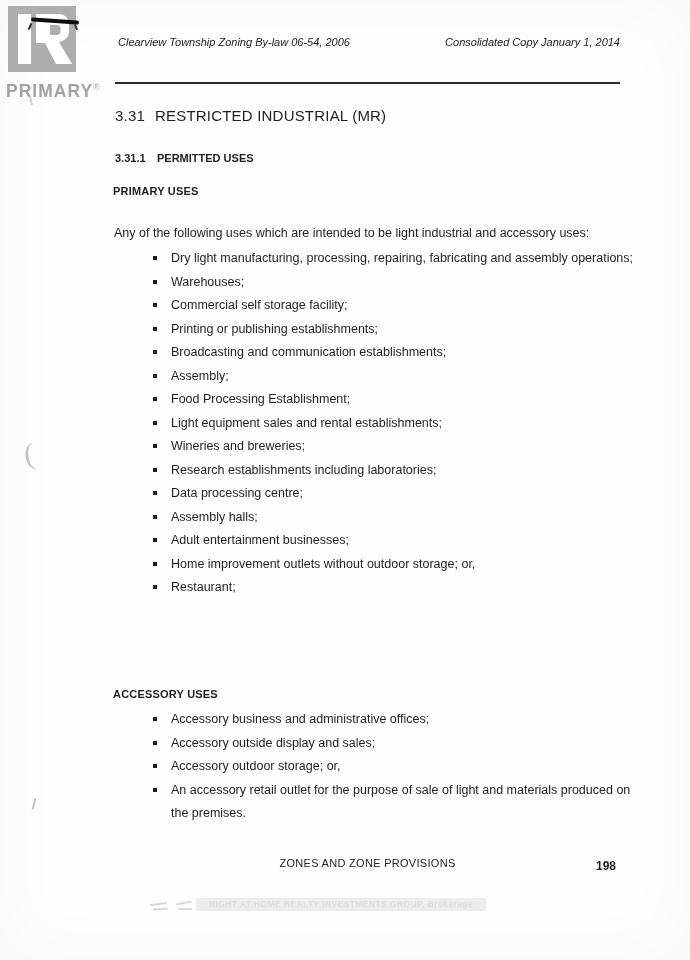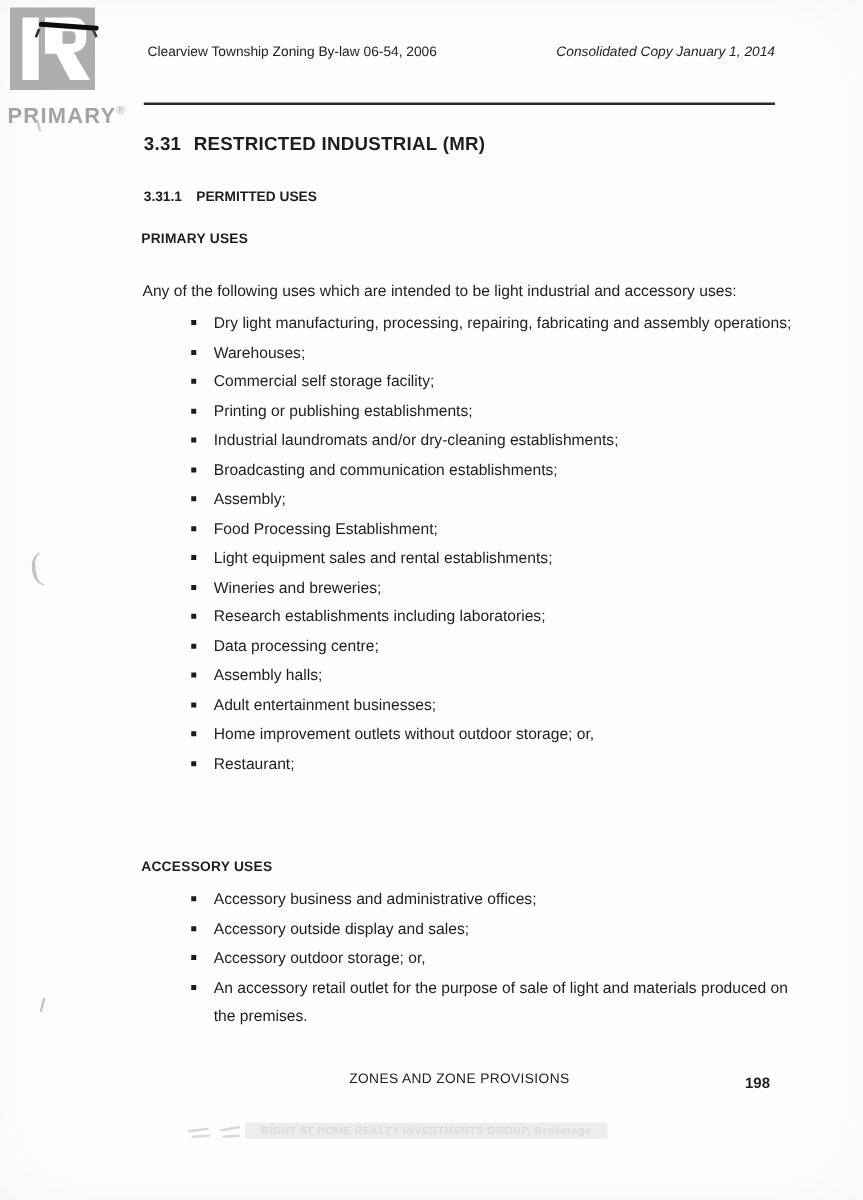--- a/index.html
+++ b/index.html
@@ -27,26 +27,26 @@
   .stroke-main { position: absolute; top: 19px; left: 31px; width: 48px; height: 4px;
     background: #0d0d0d; border-radius: 3px; transform: rotate(4deg); }
   .stroke-hook { position: absolute; top: 23px; left: 29px; width: 2px; height: 7px;
     background: #2a2a2a; transform: rotate(22deg); }
   .stroke-tail { position: absolute; top: 24px; left: 75px; width: 2px; height: 6px;
     background: #3a3a3a; transform: rotate(-25deg); }
   .logo-under-tick { position: absolute; top: 96px; left: 30px; width: 2px; height: 9px;
     background: #cfcfcf; transform: rotate(-14deg); }
 
   
-  .header-left  { position: absolute; top: 36px; left: 118px; font-size: 11px; color: #222; text-align: center; }
+  .header-left  { position: absolute; top: 36px; left: 118px; font-style: italic; font-size: 11px; color: #222; text-align: center; }
   .header-right { position: absolute; top: 36px; right: 70px; font-style: italic; font-size: 11px; color: #222; }
   .header-rule  { position: absolute; top: 82px; left: 115px; width: 505px; height: 2px; background: #2b2b2b; }
 
   
-  .section-heading { position: absolute; top: 107px; left: 115px; display: flex; font-size: 15px; font-weight: bold; letter-spacing: 0.2px; }
+  .section-heading { position: absolute; top: 107px; left: 115px; display: flex; font-size: 15px; font-weight: normal; letter-spacing: 0.2px; }
   .section-heading .num { width: 40px; }
   .subsection-heading { position: absolute; top: 152px; left: 115px; display: flex; font-size: 11px; font-weight: bold; }
   .subsection-heading .num { width: 42px; }
   .uses-heading { position: absolute; left: 113px; font-size: 11px; font-weight: bold; letter-spacing: 0.2px; }
   .primary-heading { top: 185px; }
   .accessory-heading { top: 688px; }
 
   
   .intro { position: absolute; top: 226px; left: 114px; font-size: 12.5px; }
   ul.uses { list-style: none; margin: 0; padding: 0; position: absolute; left: 153px; }
@@ -109,21 +109,20 @@
   </div>
   <div class="uses-heading primary-heading">PRIMARY USES</div>
 
   <div class="intro">Any of the following uses which are intended to be light industrial and accessory uses:</div>
 
   <ul class="uses primary-list">
     <li><span class="bullet"></span><span>Dry light manufacturing, processing, repairing, fabricating and assembly operations;</span></li>
     <li><span class="bullet"></span><span>Warehouses;</span></li>
     <li><span class="bullet"></span><span>Commercial self storage facility;</span></li>
     <li><span class="bullet"></span><span>Printing or publishing establishments;</span></li>
-    <li><span class="bullet"></span><span>Industrial laundromats and/or dry-cleaning establishments;</span></li>
     <li><span class="bullet"></span><span>Broadcasting and communication establishments;</span></li>
     <li><span class="bullet"></span><span>Assembly;</span></li>
     <li><span class="bullet"></span><span>Food Processing Establishment;</span></li>
     <li><span class="bullet"></span><span>Light equipment sales and rental establishments;</span></li>
     <li><span class="bullet"></span><span>Wineries and breweries;</span></li>
     <li><span class="bullet"></span><span>Research establishments including laboratories;</span></li>
     <li><span class="bullet"></span><span>Data processing centre;</span></li>
     <li><span class="bullet"></span><span>Assembly halls;</span></li>
     <li><span class="bullet"></span><span>Adult entertainment businesses;</span></li>
     <li><span class="bullet"></span><span>Home improvement outlets without outdoor storage; or,</span></li>

